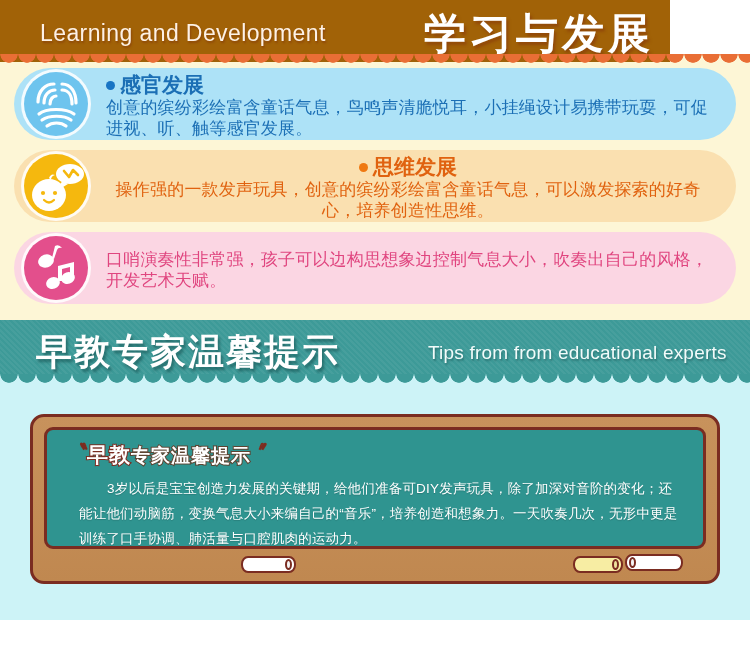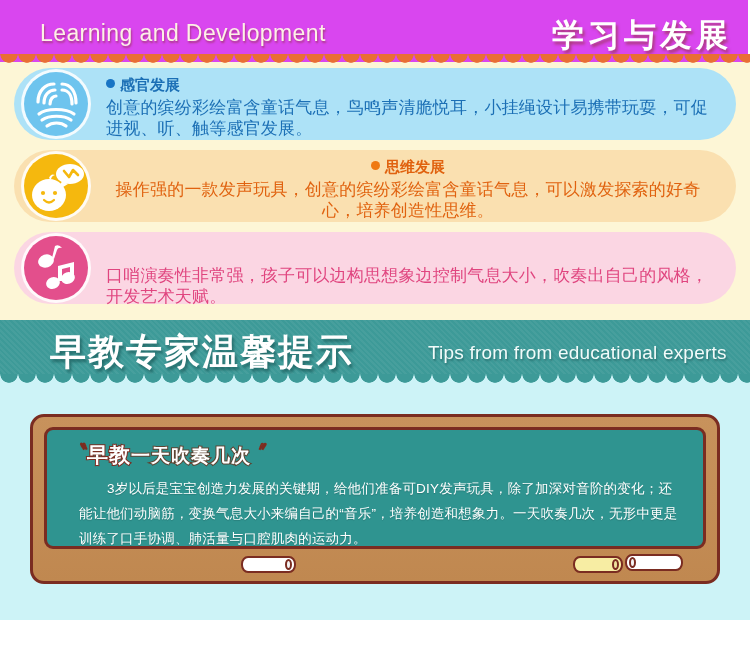--- a/index.html
+++ b/index.html
@@ -6,37 +6,37 @@
   body{
     width:750px;height:670px;
     background:#ffffff;
     font-family:"Liberation Sans","DejaVu Sans",sans-serif;
     overflow:hidden;
     position:relative;
   }
 
   
   .header{
-    position:absolute;left:0;top:0;width:748px;height:62px;
+    position:absolute;left:0;top:0;width:670px;height:62px;
     background:
       repeating-linear-gradient(45deg, rgba(255,255,255,.055) 0 2px, rgba(0,0,0,0) 2px 4px),
       linear-gradient(180deg,#ef7a43 0%,#ea6c33 55%,#e5reverse 100%);
-    background-color:#d946ef;
+    background-color:#a16207;
     overflow:visible;
   }
   .header-inner{position:relative;width:100%;height:100%;}
   .header-en{
     position:absolute;left:40px;top:20px;
     font-size:23px;color:#fdf1e6;letter-spacing:.4px;
     text-shadow:1px 2px 2px rgba(120,40,10,.45);
     white-space:nowrap;
   }
   .header-cn{
-    position:absolute;right:16px;top:14px;
-    font-size:32px;font-weight:bold;color:#ffffff;
+    position:absolute;right:16px;top:6px;
+    font-size:42px;font-weight:bold;color:#ffffff;
     letter-spacing:4px;white-space:nowrap;
     text-shadow:2px 3px 3px rgba(130,45,12,.5);
   }
   
   .scallop-orange{
     position:absolute;left:0;top:54px;width:750px;height:14px;
     background-image:radial-gradient(circle at 9px 0px, #e96e35 8.4px, rgba(0,0,0,0) 9px);
     background-size:18px 14px;background-repeat:repeat-x;
   }
 
@@ -61,21 +61,21 @@
     width:64px;height:64px;border-radius:50%;
     box-shadow:0 0 0 3px rgba(255,255,255,.85);
   }
   .c1 .card-icon{background:#6ec4ee;}
   .c2 .card-icon{background:#f5b80e;}
   .c3 .card-icon{background:#e34f8c;}
   .card-icon svg{display:block;width:64px;height:64px;}
 
   .card-body{position:absolute;left:92px;top:7px;right:26px;}
   .card-title{
-    font-size:15px;font-weight:bold;line-height:20px;
+    font-size:21px;font-weight:bold;line-height:20px;
     white-space:nowrap;
   }
   .bullet{
     display:inline-block;width:9px;height:9px;border-radius:50%;
     margin-right:5px;vertical-align:2px;
   }
   .c1 .card-title{color:#1b6fb5;}
   .c1 .bullet{background:#1874c4;}
   .c2 .card-title{color:#e0620f;}
   .c2 .bullet{background:#ef7912;}
@@ -83,35 +83,34 @@
   .c3 .bullet{background:#e8458a;}
 
   .card-desc{
     font-size:17px;line-height:21px;margin-top:2px;
     letter-spacing:.2px;
   }
   .c1 .card-desc{color:#1b6fb5;}
   .c2 .card-desc{color:#e0620f;}
   .c3 .card-desc{color:#e0457f;}
   .c3 .card-body{top:14px;}
-  .c3 .card-desc{margin-top:19px;}
+  .c3 .card-desc{margin-top:3px;}
 
   
   .green-banner{
     position:absolute;left:0;top:320px;width:750px;height:62px;
     background:
       repeating-linear-gradient(45deg, rgba(255,255,255,.05) 0 2px, rgba(0,0,0,0) 2px 4px);
     background-color:#3d9a98;
   }
   .gb-cn{
     position:absolute;left:36px;top:8px;
     font-size:36px;font-weight:bold;color:#ffffff;letter-spacing:2px;
     white-space:nowrap;
     text-shadow:2px 3px 3px rgba(15,70,70,.55);
-    margin-left:14px;
   }
   .gb-en{
     position:absolute;left:428px;top:22px;
     font-size:19px;color:#f2fbfa;letter-spacing:.2px;white-space:nowrap;
     text-shadow:1px 2px 2px rgba(15,70,70,.45);
   }
   .scallop-teal{
     position:absolute;left:0;top:374px;width:750px;height:14px;
     background-image:radial-gradient(circle at 9px 0px, #3d9a98 8.4px, rgba(0,0,0,0) 9px);
     background-size:18px 14px;background-repeat:repeat-x;
@@ -265,21 +264,21 @@
   <div class="gb-cn">早教专家温馨提示</div>
   <div class="gb-en">Tips from from educational experts</div>
 </div>
 <div class="scallop-teal"></div>
 
 <div class="cyan-section"></div>
 
 <div class="board-frame">
   <div class="board-inner">
     <div class="board-title">
-      <span class="bt-spark">〝</span><span class="bt-y">早教</span><span class="bt-w">一天吹奏几次</span><span class="bt-spark">〞</span>
+      <span class="bt-spark">〝</span><span class="bt-y">早教</span><span class="bt-w">专家温馨提示</span><span class="bt-spark">〞</span>
     </div>
     <div class="board-text">3岁以后是宝宝创造力发展的关键期，给他们准备可DIY发声玩具，除了加深对音阶的变化；还能让他们动脑筋，变换气息大小来编自己的“音乐”，培养创造和想象力。一天吹奏几次，无形中更是训练了口手协调、肺活量与口腔肌肉的运动力。</div>
   </div>
 
   <div class="chalk white" id="chalk1">
       <span class="chalk-cap"></span>
     </div>
   <div class="chalk yellow" id="chalk2">
       <span class="chalk-cap"></span>
     </div>

